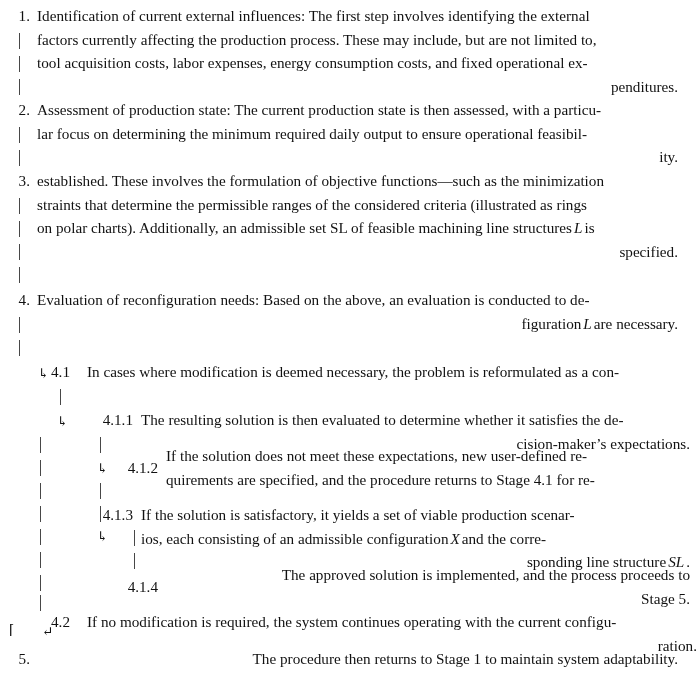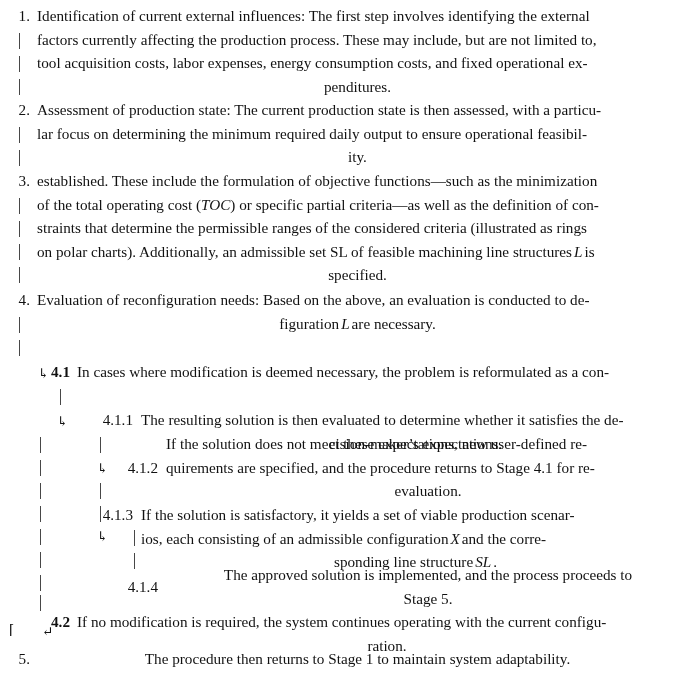--- a/index.html
+++ b/index.html
@@ -43,21 +43,21 @@
   .body-col {
     flex: 1 1 auto;
     font-size: 15.2px;
     line-height: 23.6px;
     text-align: justify;
     text-justify: inter-word;
     hyphens: manual;
   }
   .body-col.last p:last-child,
   .body-col p.noj {
-    text-align: center;
+    text-align: right;
   }
   .body-col p {
     margin: 0;
     padding: 0;
   }
 
   
   .gutter {
     position: absolute;
     top: 0;
@@ -79,21 +79,21 @@
   .gret  { font-size: 13.5px; }
   .gup   { font-size: 13.5px; }
 
   .mi { font-style: italic; font-family: "Liberation Serif", "DejaVu Serif", serif; }
   .mi-sp { font-style: italic; padding: 0 2px; }
 
   
   .lvl1 .marker-col { width: 30px; padding-right: 7px; }
   .lvl1 .body-col   { padding-right: 19px; }
 
-  .lvl2 .marker-col { width: 70px; padding-right: 7px; font-weight: bold; }
+  .lvl2 .marker-col { width: 70px; padding-right: 17px; }
   .lvl2 .body-col   { }
 
   .lvl3 .marker-col { width: 133px; padding-right: 8px; }
   .lvl3 .body-col   { padding-right: 7px; }
 
   .lvl3c { align-items: center; }
   .lvl3c .marker-col { align-self: center; margin-left: 25px; }
 
   .row-abs { position: absolute; left: 0; width: 697px; }
 </style>
@@ -117,22 +117,21 @@
     <div class="body-col">
       <p>Assessment of production state: The current production state is then assessed, with a particu-</p>
       <p>lar focus on determining the minimum required daily output to ensure operational feasibil-</p>
       <p class="noj">ity.</p>
     </div>
   </div>
 
   <div class="item lvl1 row-abs" style="top:169px;">
     <div class="marker-col">3.</div>
     <div class="body-col">
-      <p>established. These include the formulation of objective functions—such as the minimization</p>
-      <p><span>of the total operating cost (</span><span class="mi">TOC</span><span>) or specific partial criteria—as well as the definition of con-</span></p>
+      <p>established. These involves the formulation of objective functions—such as the minimization</p>
       <p>straints that determine the permissible ranges of the considered criteria (illustrated as rings</p>
       <p><span>on polar charts). Additionally, an admissible set SL of feasible machining line structures</span><span class="mi-sp">L</span><span>is</span></p>
       <p class="noj">specified.</p>
     </div>
   </div>
 
   <div class="item lvl1 row-abs" style="top:288px;">
     <div class="marker-col">4.</div>
     <div class="body-col">
       <p>Evaluation of reconfiguration needs: Based on the above, an evaluation is conducted to de-</p>
@@ -153,21 +152,20 @@
       <p>The resulting solution is then evaluated to determine whether it satisfies the de-</p>
       <p class="noj">cision-maker’s expectations.</p>
     </div>
   </div>
 
   <div class="item lvl3 lvl3c row-abs" style="top:432px; height:71px;">
     <div class="marker-col">4.1.2</div>
     <div class="body-col">
       <p>If the solution does not meet these expectations, new user-defined re-</p>
       <p>quirements are specified, and the procedure returns to Stage 4.1 for re-</p>
-      <p class="noj">evaluation.</p>
     </div>
   </div>
 
   <div class="item lvl3 row-abs" style="top:503px;">
     <div class="marker-col">4.1.3</div>
     <div class="body-col">
       <p>If the solution is satisfactory, it yields a set of viable production scenar-</p>
       <p><span>ios, each consisting of an admissible configuration</span><span class="mi-sp">X</span><span>and the corre-</span></p>
       <p class="noj"><span>sponding line structure</span><span class="mi-sp">SL</span><span>.</span></p>
     </div>

